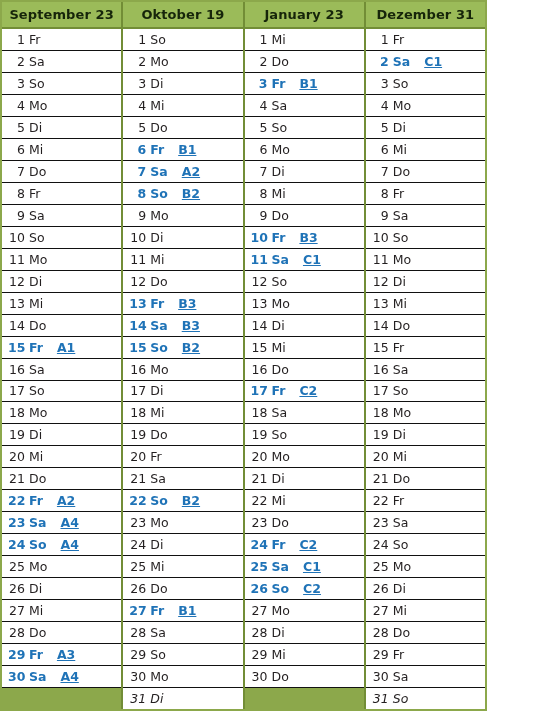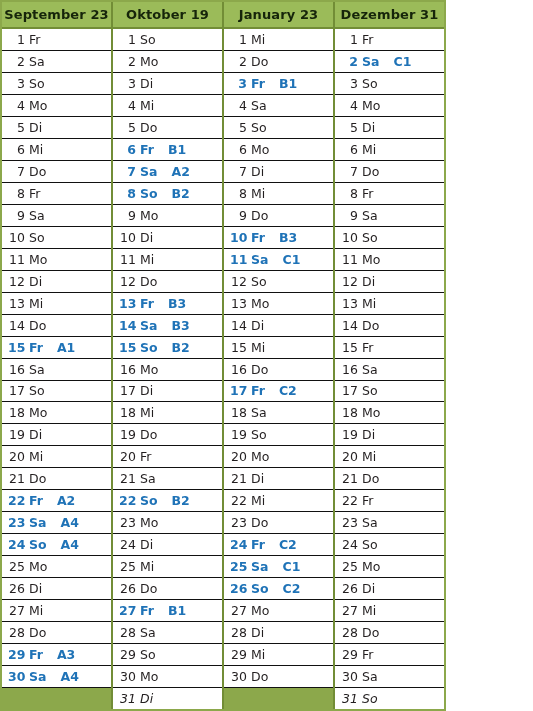--- a/index.html
+++ b/index.html
@@ -8,21 +8,21 @@
     background: #ffffff;
   }
   body {
     width: 533px;
     height: 711px;
     font-family: "DejaVu Sans", "Liberation Sans", sans-serif;
     -webkit-font-smoothing: antialiased;
   }
 
   #calendar {
-    width: 446px;
+    width: 487px;
     height: 711px;
     box-sizing: border-box;
     display: flex;
     flex-direction: row;
     background: #8CA84B;
     border: 2px solid #8CA84B;
     overflow: hidden;
   }
 
   .month-col {
@@ -97,20 +97,21 @@
   }
   .day-dow {
     display: inline-block;
     margin-left: 4px;
     flex: 0 0 auto;
   }
   .day-code {
     display: inline-block;
     margin-left: 14px;
     flex: 0 0 auto;
+    text-decoration: underline;
   }
 </style>
 </head>
 <body>
 
 <div id="calendar">
     <div class="month-col">
       <div class="month-header">September 23</div>
       <div class="days">
         <div class="day-row">

